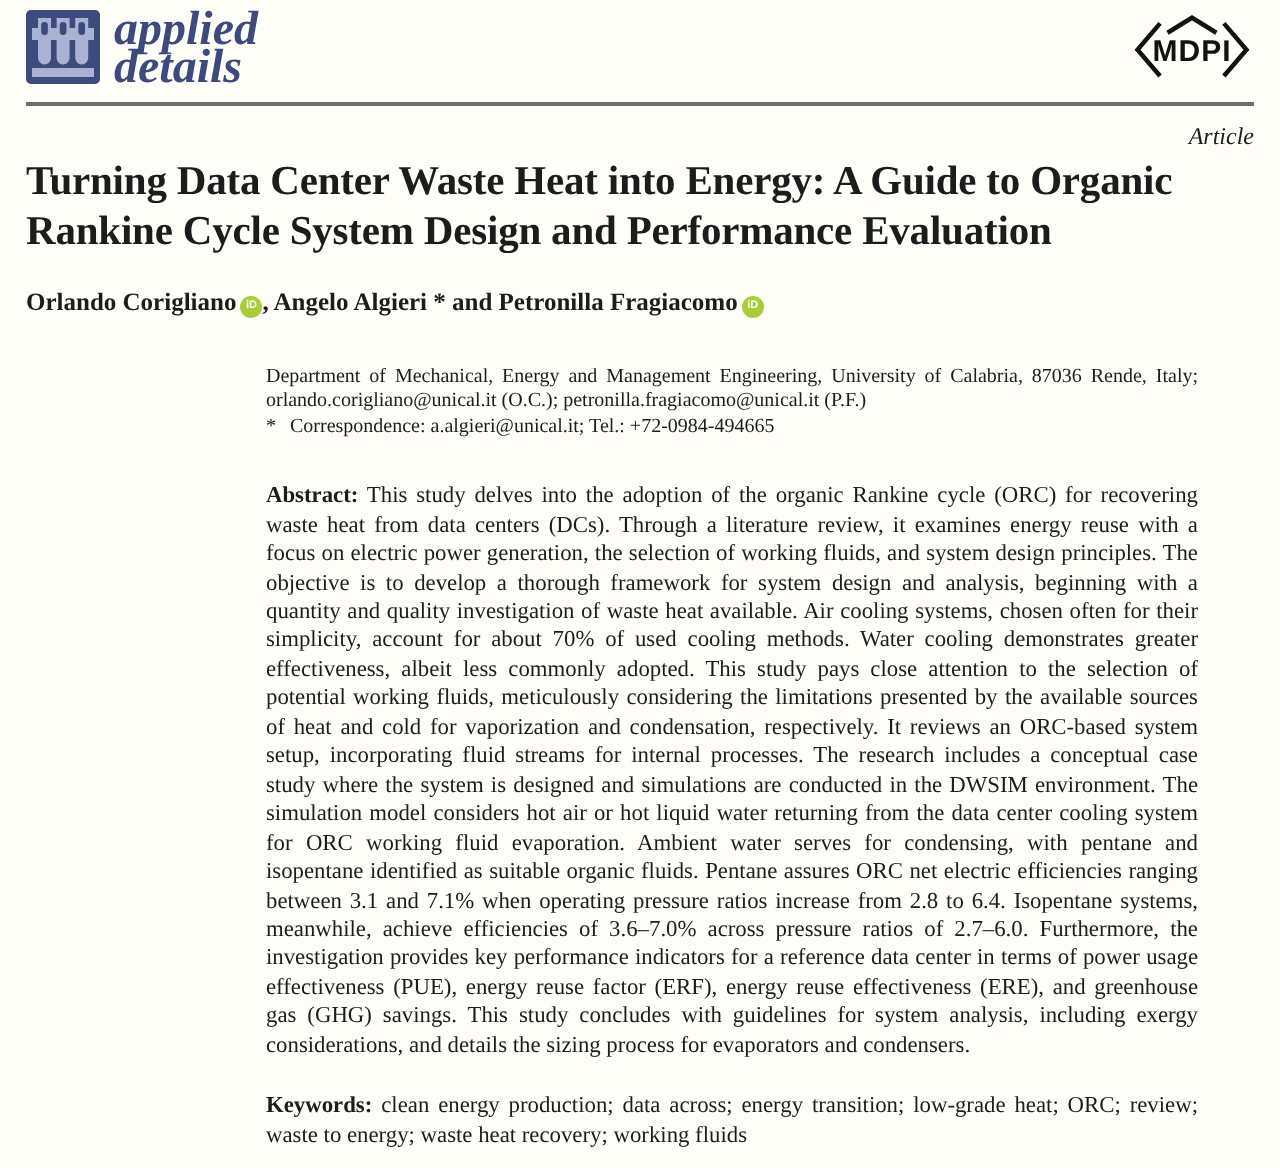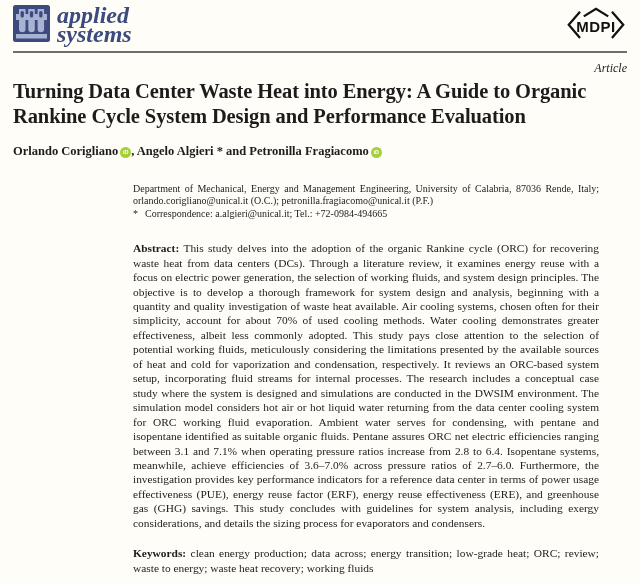--- a/index.html
+++ b/index.html
@@ -135,21 +135,21 @@
           </g>
           <g fill="#3c4a7d">
             <rect x="7.6" y="6" width="3.3" height="6.5" rx="1.6"></rect>
             <rect x="16.9" y="6" width="3.3" height="6.5" rx="1.6"></rect>
             <rect x="26.2" y="6" width="3.3" height="6.5" rx="1.6"></rect>
           </g>
         </svg>
       </span>
       <span class="brand-name">
         <span>applied</span>
-        <span>systems</span>
+        <span>details</span>
       </span>
     </div>
 
     <div class="mdpi-logo">
       <svg viewBox="0 0 66 36">
         <polyline points="16,5 4,19 16,33" fill="none" stroke="#121212" stroke-width="2.4" stroke-linejoin="miter"></polyline>
         <polyline points="50,5 62,19 50,33" fill="none" stroke="#121212" stroke-width="2.4" stroke-linejoin="miter"></polyline>
         <polyline points="20,10 33,2 46,10" fill="none" stroke="#121212" stroke-width="2.4" stroke-linejoin="miter"></polyline>
       </svg>
       <span class="mdpi-text">MDPI</span>

